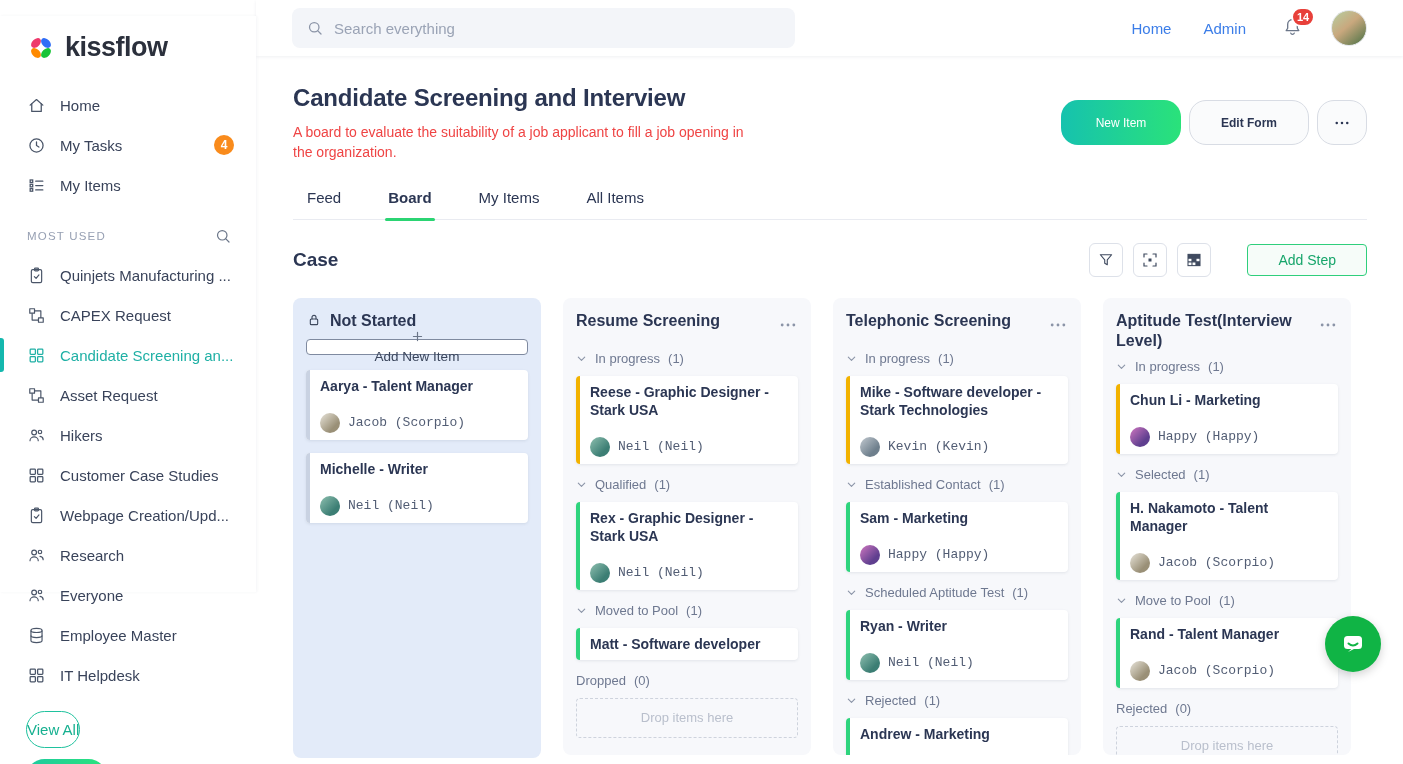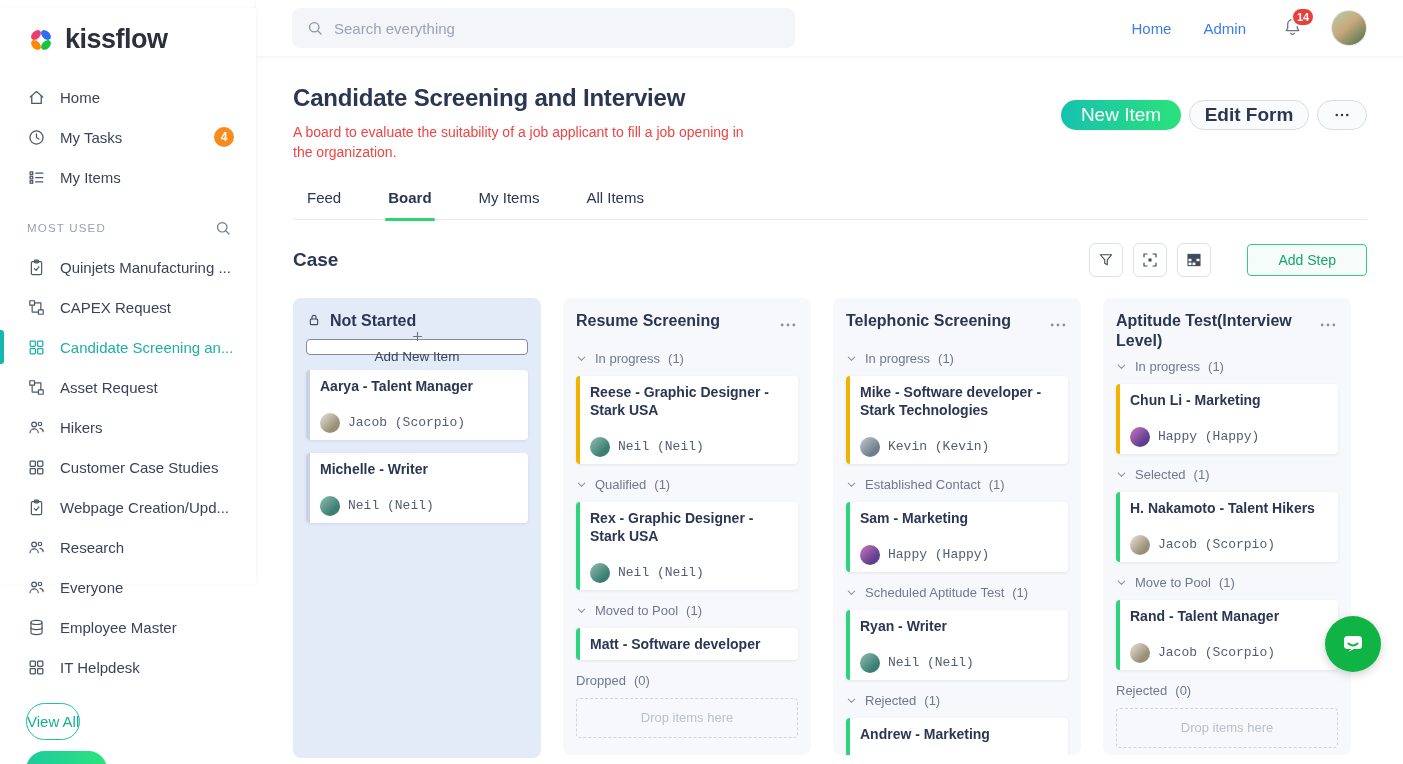--- a/index.html
+++ b/index.html
@@ -2,21 +2,21 @@
 <html><head>
 <meta charset="utf-8">
 <style>
   * { box-sizing: border-box; margin: 0; padding: 0; }
   html,body { width:1403px; height:764px; overflow:hidden; }
   body { font-family:"Liberation Sans", sans-serif; background:#fff; color:#2b3653; position:relative; }
   .icn { display:inline-flex; align-items:center; justify-content:center; flex:none; }
   .icn svg { display:block; }
 
   
-  .sidebar { position:absolute; left:0; top:8px; width:256px; height:576px; background:#fff; z-index:10;
+  .sidebar { position:absolute; left:0; top:16px; width:256px; height:576px; background:#fff; z-index:10;
              box-shadow:1px 0 3px rgba(46,58,89,.05); }
   .logo { display:flex; align-items:center; gap:9px; padding:16px 0 0 26px; }
   .logo-text { font-size:27px; font-weight:700; color:#2b303c; letter-spacing:-.5px; }
   .nav { margin-top:22px; }
   .side-item { display:flex; align-items:center; gap:14px; height:40px; padding:0 22px 0 27px;
                font-size:15px; color:#39435a; cursor:pointer; position:relative; }
   .side-item .icn { color:#4a5568; width:19px; }
   .side-item .badge { margin-left:auto; background:#f98b1c; color:#fff; font-size:12px; font-weight:700;
                       min-width:20px; height:20px; border-radius:10px; display:flex; align-items:center; justify-content:center; }
   .side-item.active { color:#1fb0a5; }
@@ -49,22 +49,22 @@
   .avatar-top { width:36px; height:36px; border-radius:50%; margin-left:28px; cursor:pointer;
                 background:linear-gradient(140deg,#b9c79a 10%,#c9a87e 45%,#5f7a4e 90%); border:1px solid #e4e7ec; }
 
   
   .main { position:absolute; left:256px; top:56px; right:0; bottom:0; background:#fff; overflow:hidden;
           padding:28px 36px 0 37px; }
   .head-row { display:flex; justify-content:space-between; align-items:flex-start; }
   .page-title { font-size:24px; font-weight:700; color:#2b3653; letter-spacing:-.2px; }
   .page-desc { margin-top:10px; font-size:14px; line-height:1.45; color:#ef4444; max-width:458px; }
   .head-actions { display:flex; align-items:center; gap:8px; margin-top:16px; }
-  .btn-pill { height:30px; border-radius:17px; display:flex; align-items:center; justify-content:center;
-              font-size:19px; cursor:pointer; }
+  .btn-pill { height:45px; border-radius:17px; display:flex; align-items:center; justify-content:center;
+              font-size:12px; cursor:pointer; }
   .btn-new-item { width:120px; background:linear-gradient(90deg,#16c2ae,#2ae27a); color:#fff; border:none; }
   .btn-edit-form { width:120px; background:#fafbfc; border:1px solid #d8dce4; color:#2b3653; font-weight:700; }
   .btn-more { width:50px; background:#fafbfc; border:1px solid #d8dce4; color:#2b3653; }
 
   .tabs { display:flex; margin-top:26px; border-bottom:1px solid #e9ebf1; }
   .tab { font-size:15px; color:#2b3653; padding-bottom:13px; margin-right:33px; cursor:pointer; position:relative;margin-left:14px; }
   .tab.active { font-weight:700; }
   .tab.active::after { content:""; position:absolute; left:-3px; right:-3px; bottom:-2px; height:3px;
                        background:#2bd473; border-radius:2px; }
 
@@ -595,21 +595,21 @@
         <div class="group-label">
           <span class="icn">
             <svg width="11" height="11" viewBox="0 0 24 24" fill="none" stroke="currentColor" stroke-width="2.4" stroke-linecap="round" stroke-linejoin="round">
               <path d="M5 9l7 7 7-7"></path>
             </svg>
           </span>
           <span>Selected</span>
           <span>(1)</span>
         </div>
         <div class="card" style="--stripe: #2ed47d;">
-          <div class="card-title">H. Nakamoto - Talent Hikers</div>
+          <div class="card-title">H. Nakamoto - Talent Manager</div>
           <div class="card-assignee">
             <span class="av av-jacob"></span>
             <span class="name">Jacob (Scorpio)</span>
           </div>
         </div>
         <div class="group-label">
           <span class="icn">
             <svg width="11" height="11" viewBox="0 0 24 24" fill="none" stroke="currentColor" stroke-width="2.4" stroke-linecap="round" stroke-linejoin="round">
               <path d="M5 9l7 7 7-7"></path>
             </svg>

